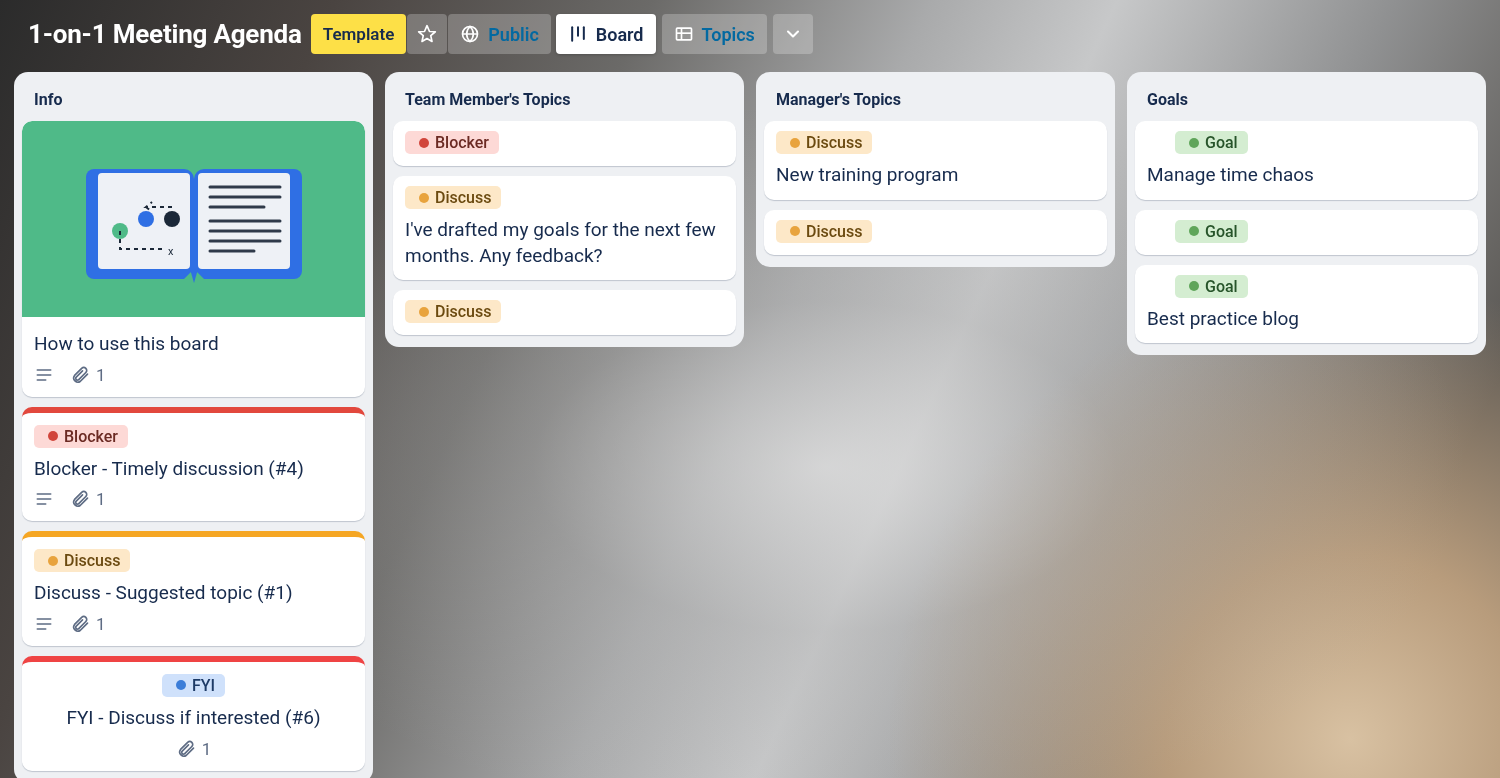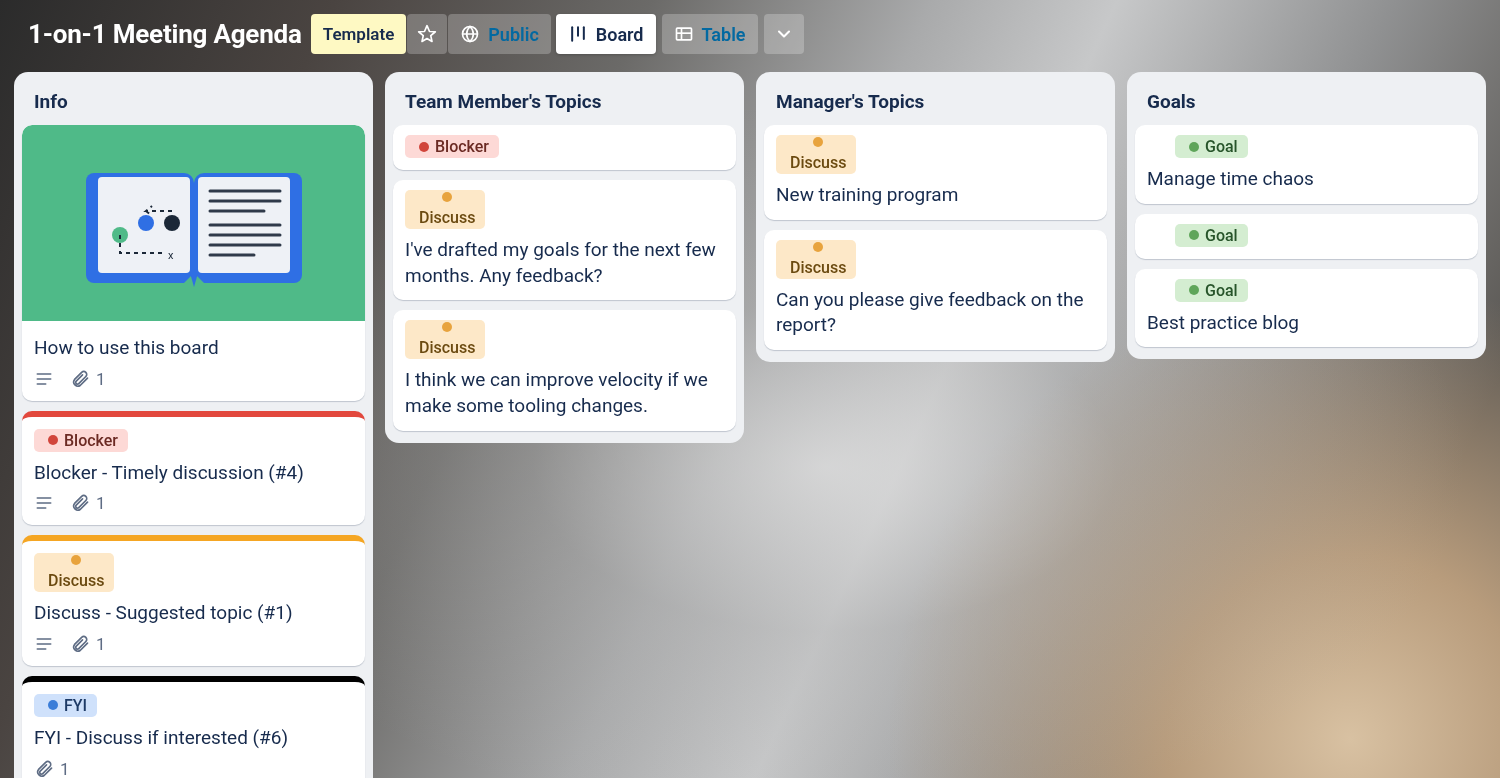--- a/index.html
+++ b/index.html
@@ -45,21 +45,21 @@
     border-radius: 4px;
     font-size: 18px;
     font-weight: 600;
     color: #0369a1;
     background: rgba(255,255,255,0.24);
     cursor: pointer;
     user-select: none;
     height: 40px;
   }
   .pill.small { padding: 6px 10px; }
-  .pill.dark-text { color: #172b4d; background: #fef9c3; }
+  .pill.dark-text { color: #172b4d; background: #fde047; }
   .pill.active {
     background: #ffffff;
     color: #172b4d;
     box-shadow: 0 1px 3px rgba(0,0,0,0.2);
   }
   .pill .icon { width: 20px; height: 20px; display:inline-flex; align-items:center; justify-content:center; }
   .pill svg { display:block; }
 
   .segmented {
     display: inline-flex;
@@ -79,61 +79,61 @@
   .list {
     width: 360px;
     background: #eef0f3;
     border-radius: 14px;
     padding: 10px 8px 12px 8px;
     display: flex;
     flex-direction: column;
     gap: 10px;
   }
   .list-header {
-    font-size: 19px;
+    font-size: 16px;
     font-weight: 700;
     color: #172b4d;
     padding: 8px 12px 2px 12px;
   }
   .card {
     background: #ffffff;
     border-radius: 10px;
     box-shadow: 0 1px 1px rgba(9,30,66,0.2);
     padding: 10px 12px 12px 12px;
     display: flex;
     flex-direction: column;
     gap: 8px;
     cursor: pointer;
     position: relative;
     overflow: hidden;
   }
   .card.cover-orange { border-top: 6px solid #f5a623; padding-top: 12px; }
   .card.cover-red    { border-top: 6px solid #e2483d; padding-top: 12px; }
-  .card.cover-blue   { border-top: 6px solid #000000; padding-top: 12px; }
+  .card.cover-blue   { border-top: 6px solid #ef4444; padding-top: 12px; align-items: center; }
   .card-title {
     font-size: 19px;
     line-height: 1.35;
     color: #172b4d;
   }
   .label {
     display: inline-flex;
     align-items: center;
     gap: 6px;
     padding: 2px 10px 2px 14px;
     border-radius: 5px;
     font-size: 16px;
     font-weight: 500;
     width: fit-content;
   }
   .label .dot {
     width: 10px; height: 10px; border-radius: 50%;
   }
   .label.blocker { background:#fdd9d6; color:#6b2a23; }
   .label.blocker .dot { background:#d1453b; }
-  .label.discuss { background:#fde8c8; color:#6b4a10;flex-direction:column; }
+  .label.discuss { background:#fde8c8; color:#6b4a10; }
   .label.discuss .dot { background:#e8a33d; }
   .label.fyi     { background:#cfe1fb; color:#1d3a66; }
   .label.fyi .dot { background:#3b7dd8; }
   .label.goal    { background:#d4edd1; color:#27542a;margin-left:28px; }
   .label.goal .dot { background:#5fa55a; }
 
   .card-badges {
     display:flex;
     gap: 16px;
     align-items:center;
@@ -194,21 +194,21 @@
       <span>Board</span>
     </div>
     <div class="pill">
       <span class="icon">
         <svg viewBox="0 0 24 24" width="20" height="20" fill="none" stroke="#fff" stroke-width="2">
             <rect x="3" y="5" width="18" height="14" rx="1"></rect>
             <line x1="3" y1="11" x2="21" y2="11"></line>
             <line x1="9" y1="5" x2="9" y2="19"></line>
           </svg>
       </span>
-      <span>Table</span>
+      <span>Topics</span>
     </div>
     <div class="pill small">
       <span class="icon">
         <svg viewBox="0 0 24 24" width="20" height="20" fill="none" stroke="#fff" stroke-width="2.5" stroke-linecap="round" stroke-linejoin="round">
             <polyline points="6 9 12 15 18 9"></polyline>
           </svg>
       </span>
     </div>
   </div>
 </div>
@@ -343,40 +343,38 @@
           <span class="dot"></span>
           <span>Discuss</span>
         </span>
       <div class="card-title">I've drafted my goals for the next few months. Any feedback?</div>
     </div>
     <div class="card">
       <span class="label discuss">
           <span class="dot"></span>
           <span>Discuss</span>
         </span>
-      <div class="card-title">I think we can improve velocity if we make some tooling changes.</div>
     </div>
   </div>
 
   <div class="list">
     <div class="list-header">Manager's Topics</div>
 
     <div class="card">
       <span class="label discuss">
           <span class="dot"></span>
           <span>Discuss</span>
         </span>
       <div class="card-title">New training program</div>
     </div>
     <div class="card">
       <span class="label discuss">
           <span class="dot"></span>
           <span>Discuss</span>
         </span>
-      <div class="card-title">Can you please give feedback on the report?</div>
     </div>
   </div>
 
   <div class="list">
     <div class="list-header">Goals</div>
 
     <div class="card">
       <span class="label goal">
           <span class="dot"></span>
           <span>Goal</span>

